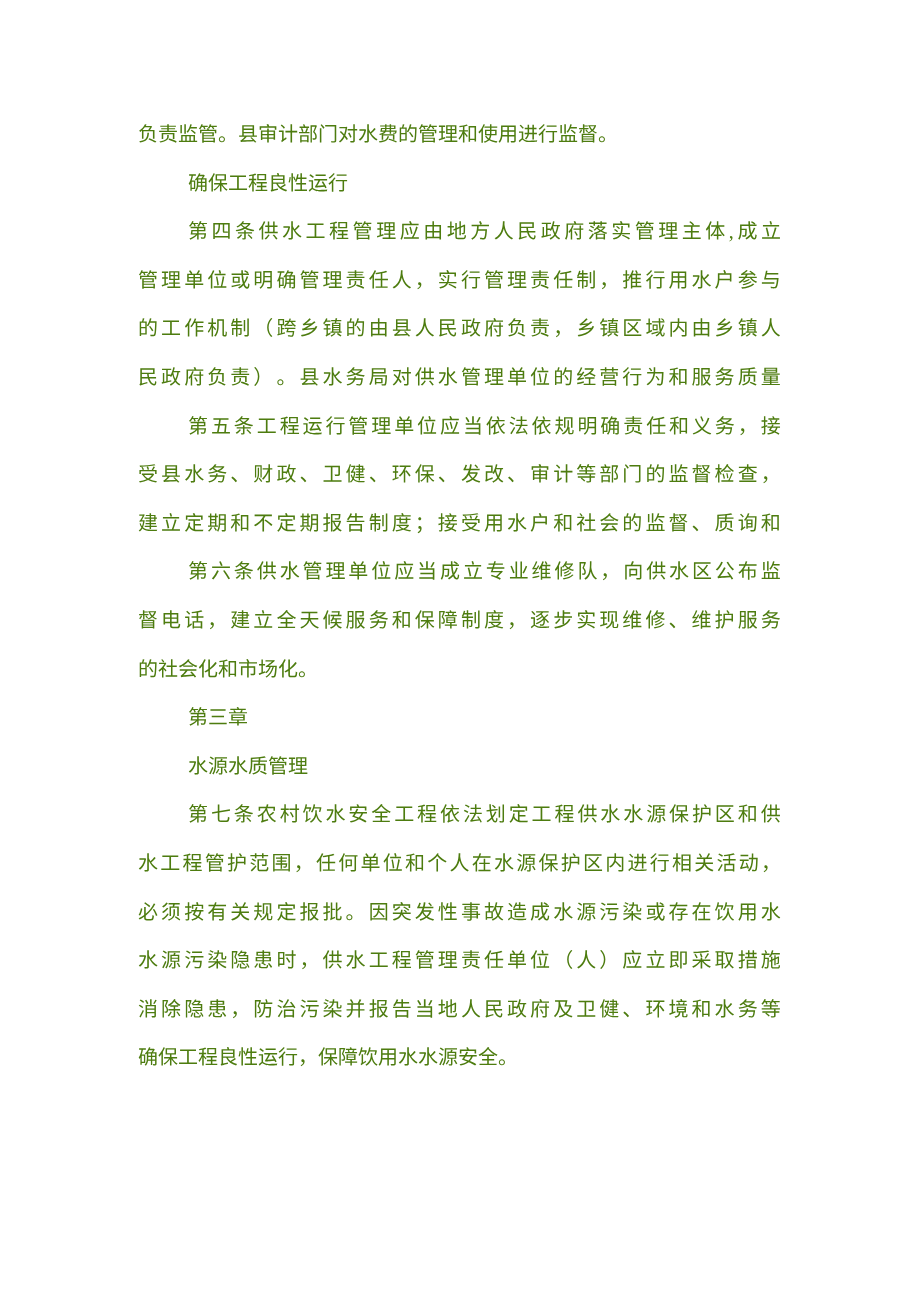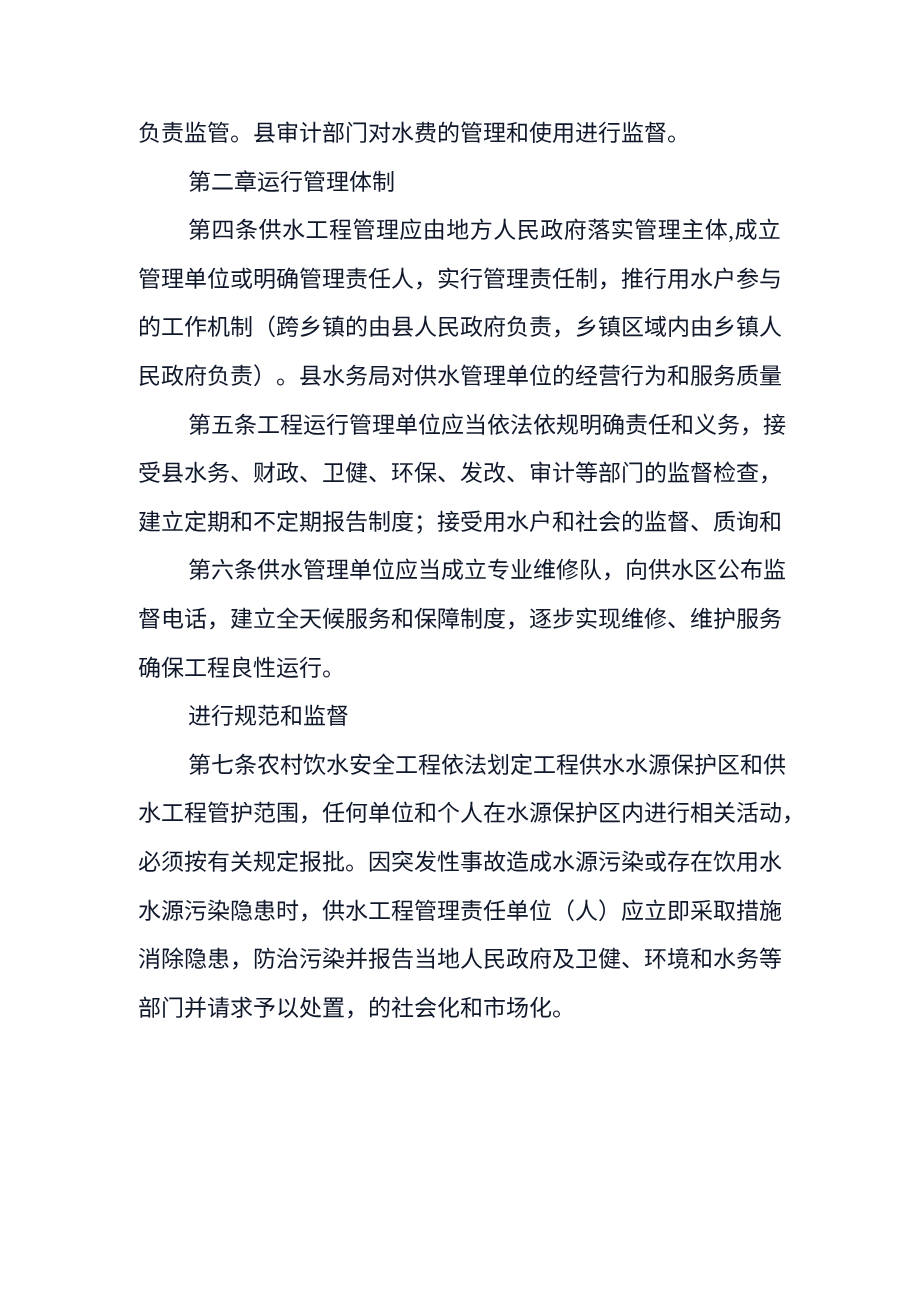--- a/index.html
+++ b/index.html
@@ -13,22 +13,22 @@
     height: 1301px;
     background: #ffffff;
     overflow: hidden;
     font-family: "Liberation Serif", "DejaVu Serif", serif;
   }
   .text-block {
     position: absolute;
     left: 138px;
     top: 110px;
     width: 643px;
-    font-size: 23px;
-    color: #0f172a;
+    font-size: 20px;
+    color: #4d7c0f;
     font-weight: 400;
   }
   .line {
     height: 48.6px;
     line-height: 48.6px;
     white-space: nowrap;
     text-align: left;
   }
   .line.indent {
     padding-left: 50px;
@@ -42,21 +42,21 @@
   .line.just span {
     display: inline-block;
   }
 </style>
 </head>
 <body>
 
 <div class="page">
   <div class="text-block" id="text-block">
       <div class="line">负责监管。县审计部门对水费的管理和使用进行监督。</div>
-      <div class="line indent">第二章运行管理体制</div>
+      <div class="line indent">确保工程良性运行</div>
       <div class="line indent just">
         <span>第</span>
         <span>四</span>
         <span>条</span>
         <span>供</span>
         <span>水</span>
         <span>工</span>
         <span>程</span>
         <span>管</span>
         <span>理</span>
@@ -307,22 +307,23 @@
         <span>实</span>
         <span>现</span>
         <span>维</span>
         <span>修</span>
         <span>、</span>
         <span>维</span>
         <span>护</span>
         <span>服</span>
         <span>务</span>
       </div>
-      <div class="line">确保工程良性运行。</div>
-      <div class="line indent">进行规范和监督</div>
+      <div class="line">的社会化和市场化。</div>
+      <div class="line indent">第三章</div>
+      <div class="line indent">水源水质管理</div>
       <div class="line indent just">
         <span>第</span>
         <span>七</span>
         <span>条</span>
         <span>农</span>
         <span>村</span>
         <span>饮</span>
         <span>水</span>
         <span>安</span>
         <span>全</span>
@@ -458,15 +459,15 @@
         <span>卫</span>
         <span>健</span>
         <span>、</span>
         <span>环</span>
         <span>境</span>
         <span>和</span>
         <span>水</span>
         <span>务</span>
         <span>等</span>
       </div>
-      <div class="line">部门并请求予以处置，的社会化和市场化。</div>
+      <div class="line">确保工程良性运行，保障饮用水水源安全。</div>
     </div>
 </div>
 
 </body></html>

